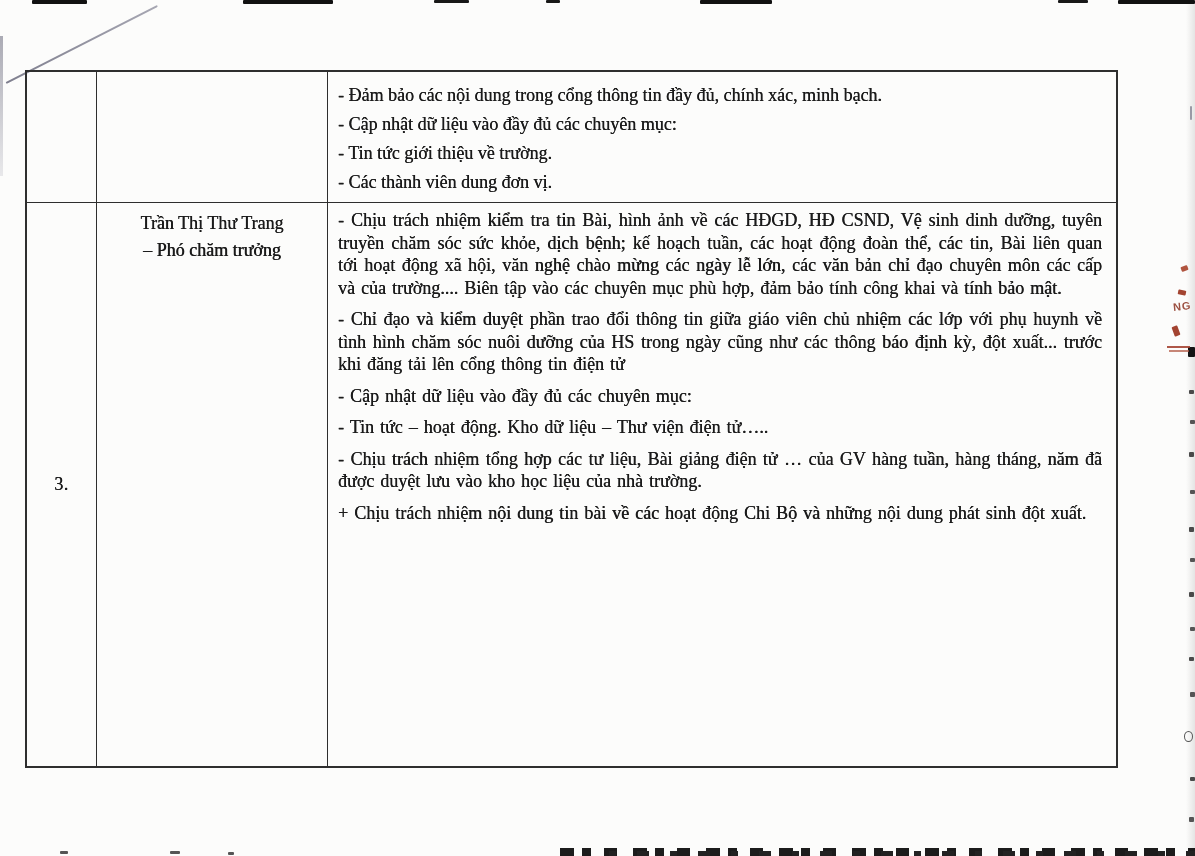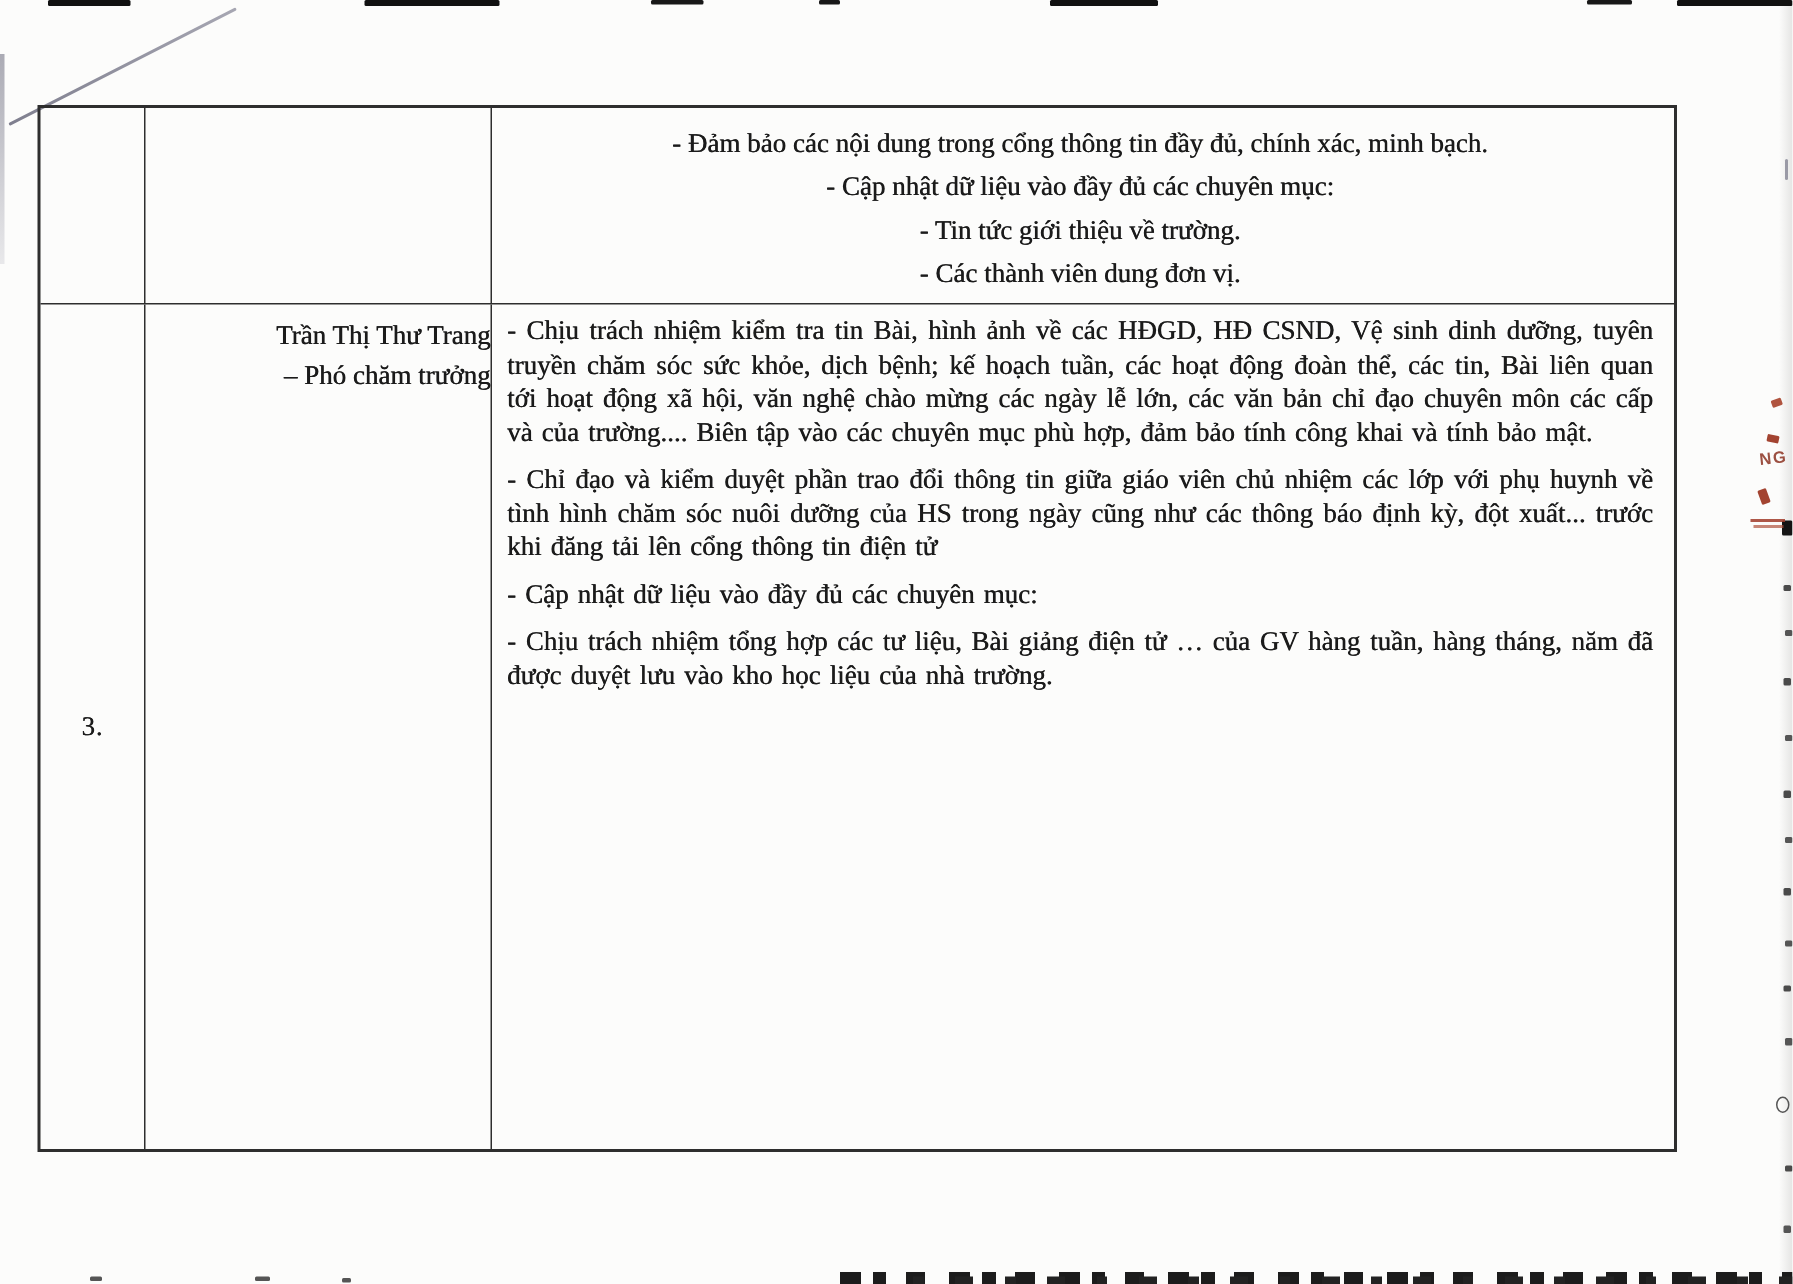--- a/index.html
+++ b/index.html
@@ -64,31 +64,31 @@
     width:1093px; height:698px;
     border:2px solid #2e2e2e;
     display:flex; flex-direction:column;
     background:transparent;
   }
   .t-row { display:flex; width:100%; }
   .t-row.row2 { height:131px; border-bottom:1.5px solid #2e2e2e; }
   .t-row.row3 { flex:1; }
   .cell { height:100%; }
   .c1 { width:70px; border-right:1.5px solid #2e2e2e; display:flex; align-items:center; justify-content:center; }
-  .c2 { width:231px; border-right:1.5px solid #2e2e2e; text-align:right; }
+  .c2 { width:231px; border-right:1.5px solid #2e2e2e; text-align:center; }
   .c3 { flex:1; padding:6px 14px 0 10px; }
 
   .stt { font-size:18px; letter-spacing:.5px; }
   .name-block { padding-top:7px; font-size:18px; line-height:27px; }
 
   .bullet-line {
     font-size:18px; line-height:29px; white-space:nowrap;
     text-shadow:.3px 0 0 currentColor;
   }
-  .row2 .c3 { padding-top:9px;text-align:center; }
+  .row2 .c3 { padding-top:9px; }
 
   .task-p {
     font-size:18px; line-height:22.5px;
     text-align:justify; text-justify:inter-word;
     word-spacing:1.5px;
     margin-bottom:9px;
     text-shadow:.3px 0 0 currentColor;
   }
   .name-block div, .stt { text-shadow:.3px 0 0 currentColor; }
 </style>
@@ -156,17 +156,19 @@
     <div class="cell c2">
       <div class="name-block">
         <div>Trần Thị Thư Trang</div>
         <div>– Phó chăm trưởng</div>
       </div>
     </div>
     <div class="cell c3">
       <p class="task-p">- Chịu trách nhiệm kiểm tra tin Bài, hình ảnh về các HĐGD, HĐ CSND, Vệ sinh dinh dưỡng, tuyên truyền chăm sóc sức khỏe, dịch bệnh; kế hoạch tuần, các hoạt động đoàn thể, các tin, Bài liên quan tới hoạt động xã hội, văn nghệ chào mừng các ngày lễ lớn, các văn bản chỉ đạo chuyên môn các cấp và của trường.... Biên tập vào các chuyên mục phù hợp, đảm bảo tính công khai và tính bảo mật.</p>
       <p class="task-p">- Chỉ đạo và kiểm duyệt phần trao đổi thông tin giữa giáo viên chủ nhiệm các lớp với phụ huynh về tình hình chăm sóc nuôi dưỡng của HS trong ngày cũng như các thông báo định kỳ, đột xuất... trước khi đăng tải lên cổng thông tin điện tử</p>
       <p class="task-p">- Cập nhật dữ liệu vào đầy đủ các chuyên mục:</p>
+      <p class="task-p">- Tin tức – hoạt động. Kho dữ liệu – Thư viện điện tử…..</p>
       <p class="task-p">- Chịu trách nhiệm tổng hợp các tư liệu, Bài giảng điện tử … của GV hàng tuần, hàng tháng, năm đã được duyệt lưu vào kho học liệu của nhà trường.</p>
+      <p class="task-p">+ Chịu trách nhiệm nội dung tin bài về các hoạt động Chi Bộ và những nội dung phát sinh đột xuất.</p>
     </div>
   </div>
 
 </div>
 
 </body></html>

